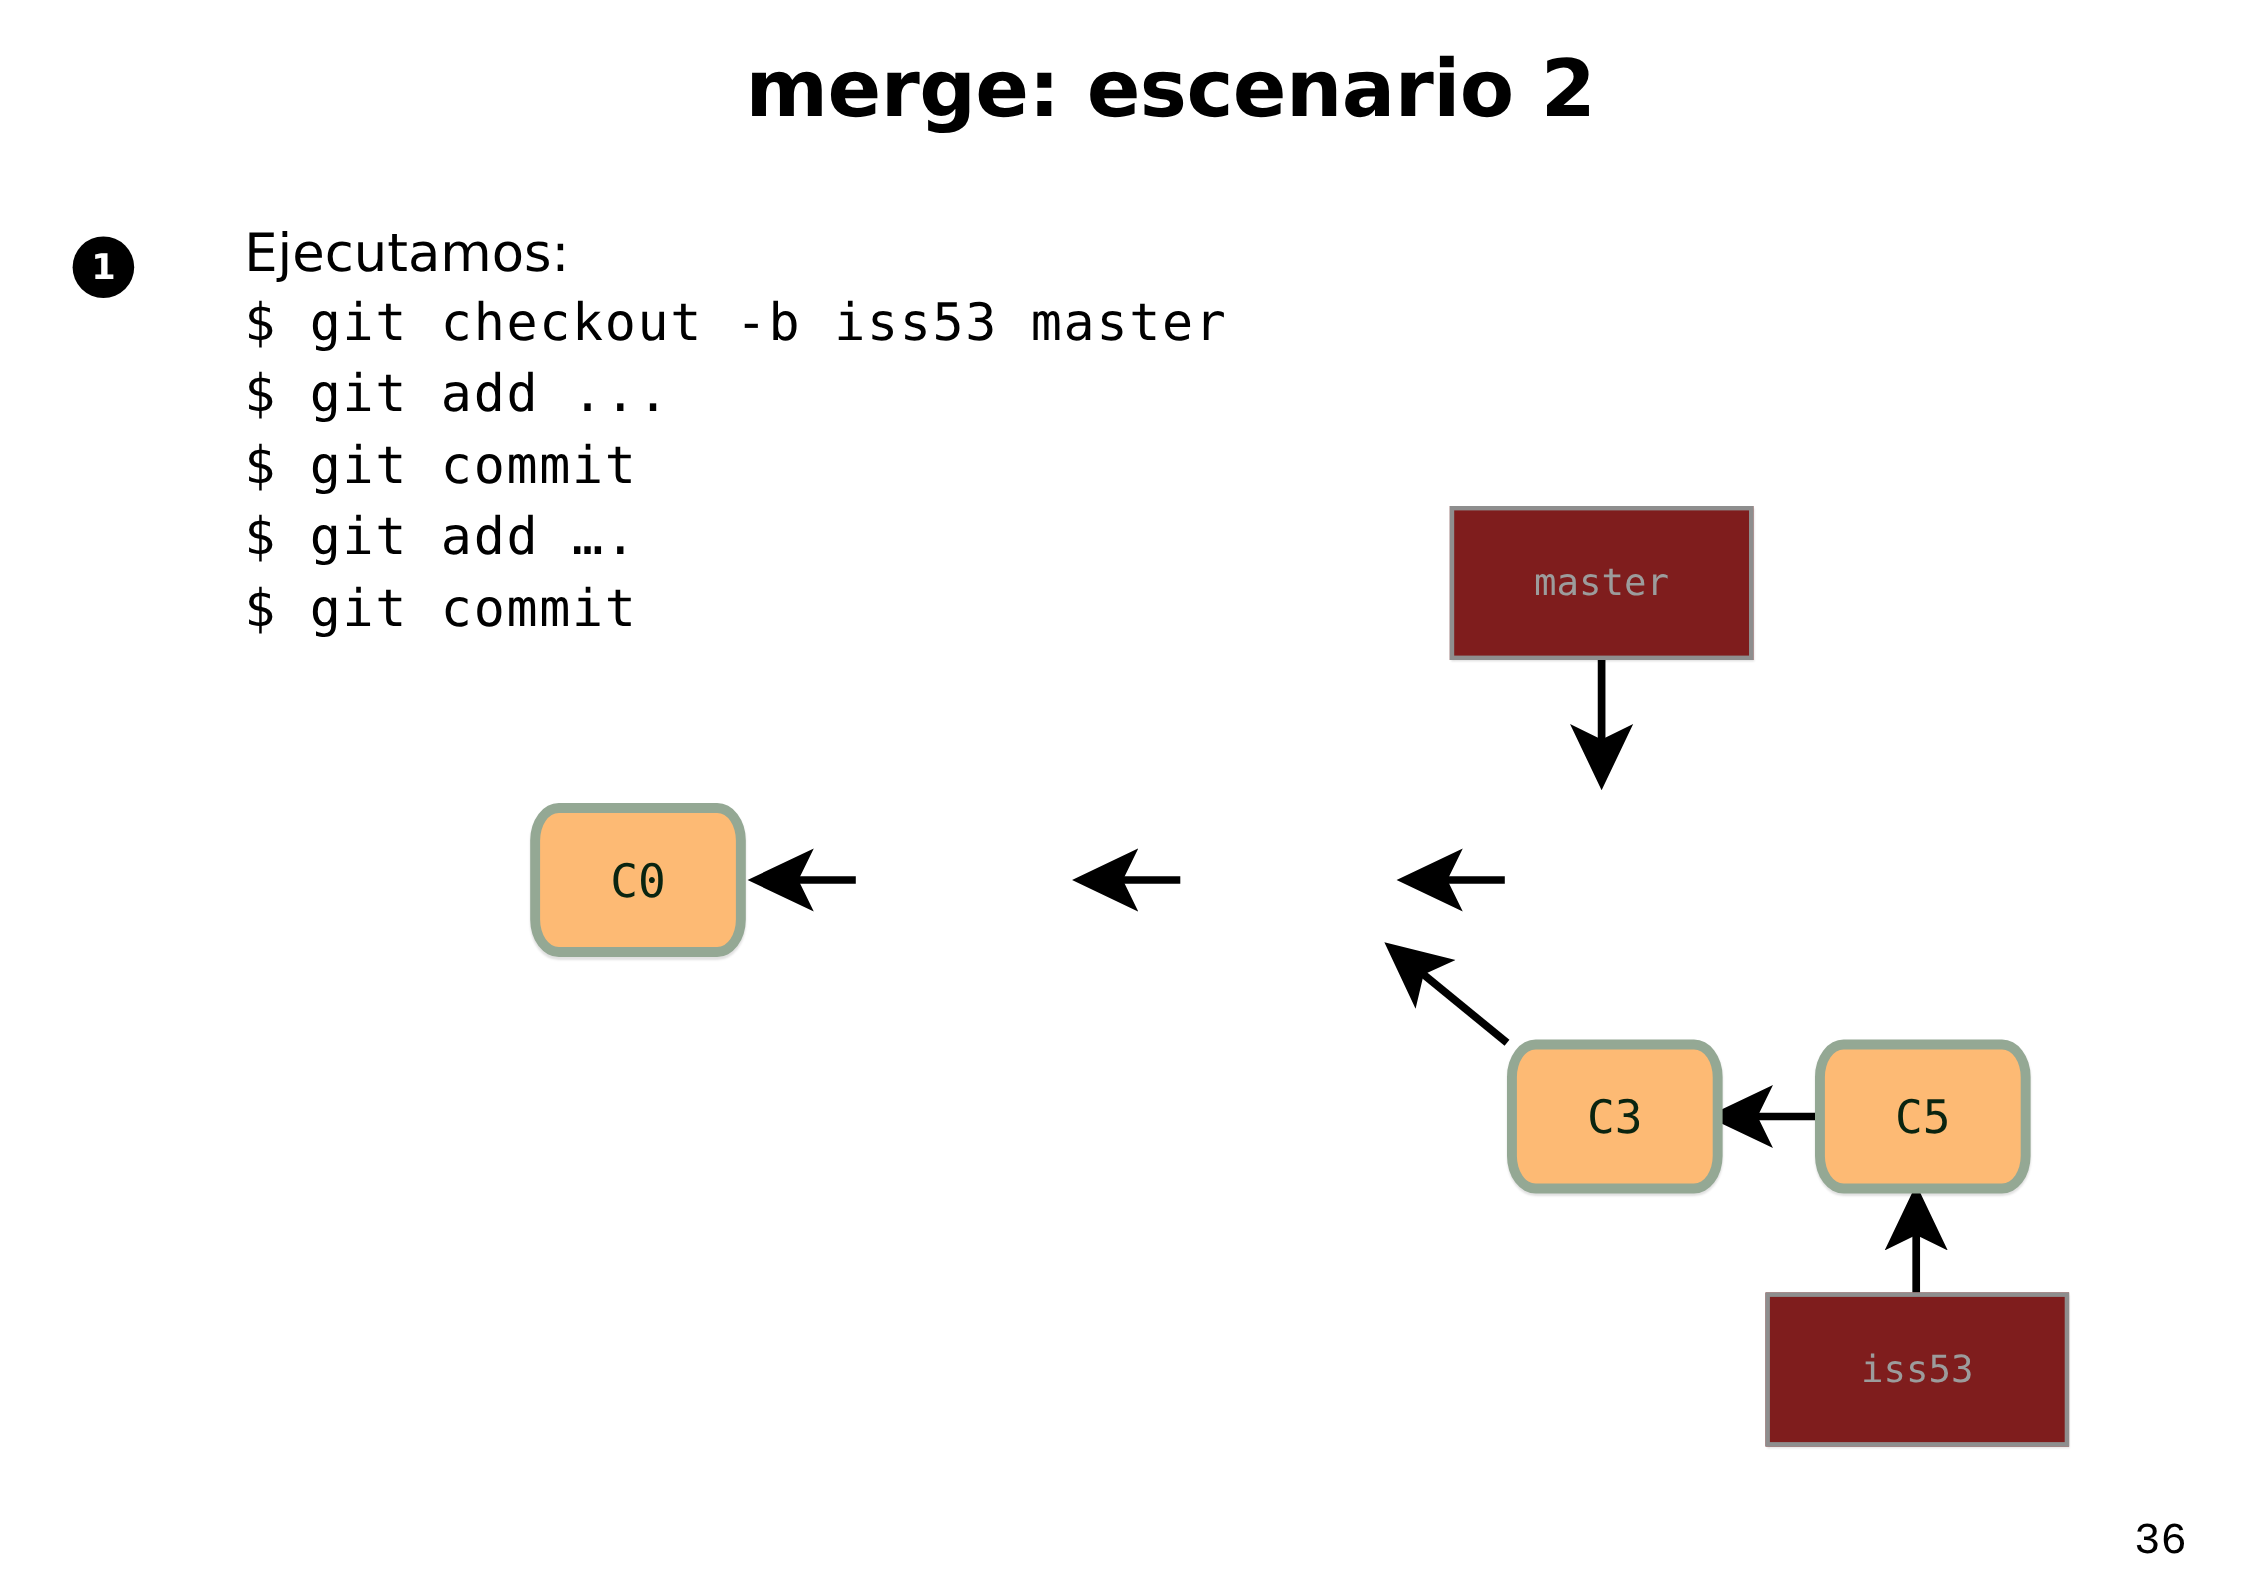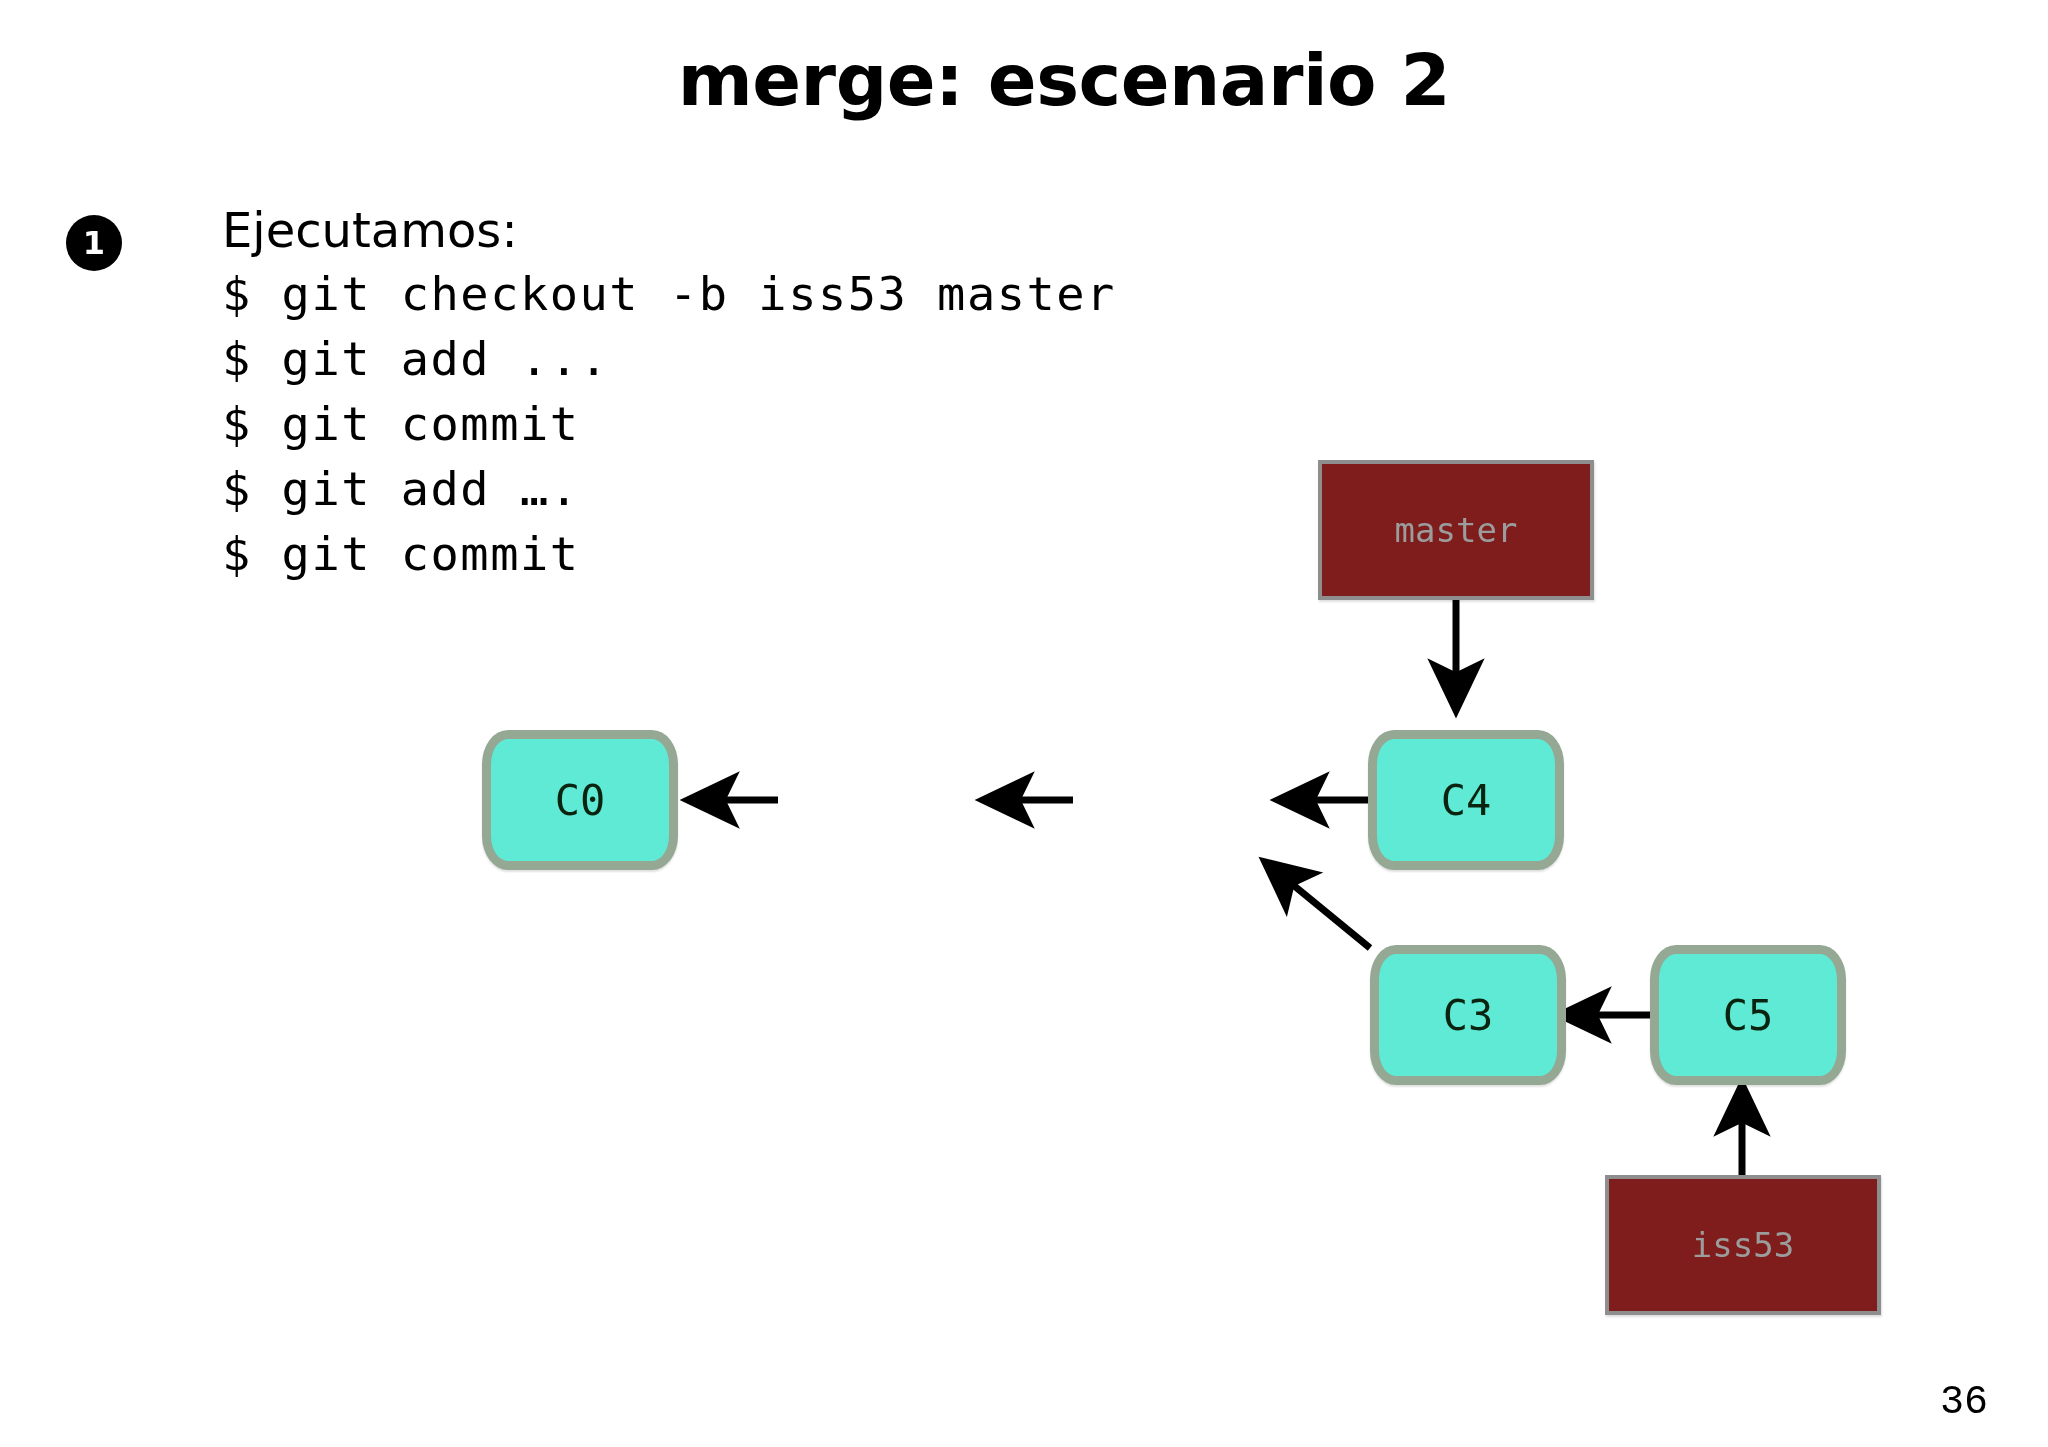--- a/index.html
+++ b/index.html
@@ -80,21 +80,21 @@
     top: 0;
     width: 2048px;
     height: 1447px;
     pointer-events: none;
   }
 
   
   .commit {
     position: absolute;
     box-sizing: border-box;
-    background: #5eead4;
+    background: #fdba74;
     border: 9px solid #94a894;
     border-radius: 26px / 34px;
     display: flex;
     align-items: center;
     justify-content: center;
     font-family: "DejaVu Sans Mono", monospace;
     font-size: 42px;
     color: #0a2410;
     box-shadow: 0 2px 2px rgba(0,0,0,0.12);
   }
@@ -169,23 +169,20 @@
     <line x1="1650" y1="1015" x2="1560" y2="1015" stroke="#000000" stroke-width="7" marker-end="url(#ah)"></line>
 
     <line x1="1456" y1="600" x2="1456" y2="710" stroke="#000000" stroke-width="7" marker-end="url(#ah)"></line>
 
     <line x1="1742" y1="1175" x2="1742" y2="1085" stroke="#000000" stroke-width="7" marker-end="url(#ah)"></line>
   </svg>
 
   <div class="commit" style="left:482px; top:730px; width:196px; height:140px;">
     <span>C0</span>
   </div>
-  <div class="commit" style="left:1368px; top:730px; width:196px; height:140px;">
-    <span>C4</span>
-  </div>
   <div class="commit" style="left:1370px; top:945px; width:196px; height:140px;">
     <span>C3</span>
   </div>
   <div class="commit" style="left:1650px; top:945px; width:196px; height:140px;">
     <span>C5</span>
   </div>
 
   <div class="branch-label" style="left:1318px; top:460px; width:276px; height:140px;">
     <span>master</span>
   </div>

